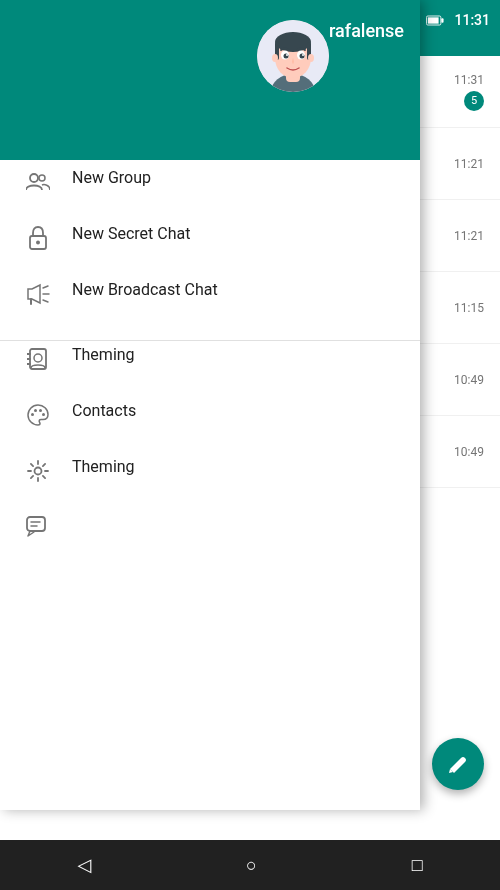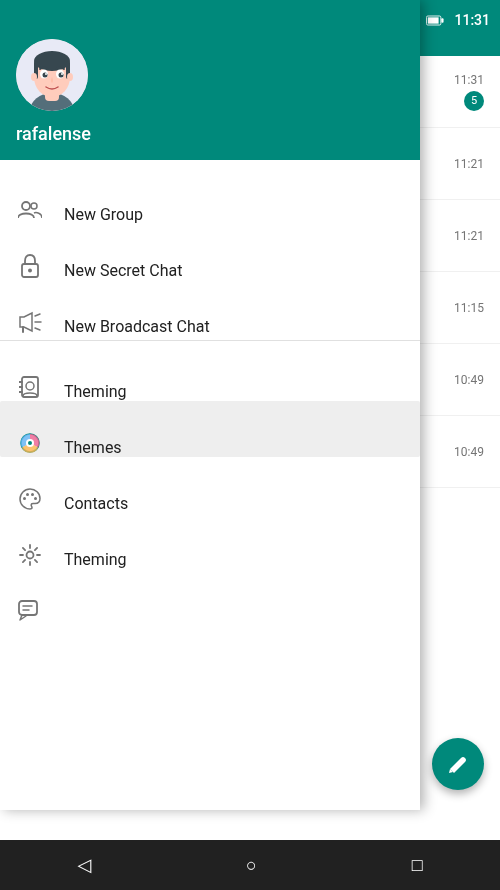--- a/index.html
+++ b/index.html
@@ -161,21 +161,21 @@
       box-shadow: 4px 0 12px rgba(0,0,0,0.3);
       display: flex;
       flex-direction: column;
     }
 
     .sidebar-header {
       background: #00897B;
       padding: 20px 16px 16px 16px;
       min-height: 160px;
       display: flex;
-      flex-direction: column;
+      flex-direction: row;
       justify-content: flex-end;
     }
 
     .sidebar-avatar {
       width: 72px;
       height: 72px;
       border-radius: 50%;
       background: #e0e0e0;
       overflow: hidden;
       margin-bottom: 12px;
@@ -192,24 +192,25 @@
 
     .sidebar-menu {
       flex: 1;
       overflow-y: auto;
       padding: 8px 0;
     }
 
     .menu-item {
       height: 56px;
       display: flex;
-      align-items: flex-end;
+      align-items: flex-start;
       padding: 0 16px;
       gap: 20px;
       cursor: pointer;
+      margin-left: 8px;
     }
 
     .menu-item.active {
       background: #EEEEEE;
       border-radius: 2px;
     }
 
     .menu-item-icon {
       width: 28px;
       height: 28px;
@@ -508,38 +509,20 @@
           <circle cx="11" cy="11" r="4" stroke="#757575" stroke-width="1.5" fill="none"></circle>
           <path d="M4 21 C4 17 18 17 18 21" stroke="#757575" stroke-width="1.5" fill="none"></path>
           <line x1="0" y1="7" x2="3" y2="7" stroke="#757575" stroke-width="2" stroke-linecap="round"></line>
           <line x1="0" y1="12" x2="3" y2="12" stroke="#757575" stroke-width="2" stroke-linecap="round"></line>
           <line x1="0" y1="17" x2="3" y2="17" stroke="#757575" stroke-width="2" stroke-linecap="round"></line>
         </svg>
       </div>
       <span class="menu-item-label">Theming</span>
     </div>
 
-    <div class="menu-item active">
-      <div class="menu-item-icon">
-        <svg width="24" height="24" viewBox="0 0 24 24">
-          <circle cx="12" cy="12" r="9" stroke="none" fill="none"></circle>
-
-          <circle cx="12" cy="12" r="9" fill="none" stroke="#00897B" stroke-width="1.5"></circle>
-
-          <path d="M12 12 L12 3 A9 9 0 0 1 20.2 16.5 Z" fill="#f06292" opacity="0.8"></path>
-          <path d="M12 12 L20.2 16.5 A9 9 0 0 1 3.8 16.5 Z" fill="#ffb74d" opacity="0.8"></path>
-          <path d="M12 12 L3.8 16.5 A9 9 0 0 1 12 3 Z" fill="#64b5f6" opacity="0.8"></path>
-
-          <circle cx="12" cy="12" r="4" fill="white"></circle>
-
-          <circle cx="12" cy="12" r="2" fill="#00897B"></circle>
-        </svg>
-      </div>
-      <span class="menu-item-label">Themes</span>
-    </div>
 
     <div class="menu-item">
       <div class="menu-item-icon">
         <svg width="24" height="24" viewBox="0 0 24 24">
 
           <path d="M12 2 C6.5 2 2 6.5 2 12 C2 17.5 6.5 22 12 22 C12.8 22 14 21.4 14 20.5 C14 20.1 13.8 19.7 13.6 19.4 C13.4 19.1 13.2 18.7 13.2 18.3 C13.2 17.3 14 16.6 15 16.6 L17 16.6 C20 16.6 22 14.6 22 11.6 C22 6.3 17.5 2 12 2 Z" stroke="#757575" stroke-width="1.5" fill="none"></path>
           <circle cx="6.5" cy="11.5" r="1.5" fill="#757575"></circle>
           <circle cx="9.5" cy="7.5" r="1.5" fill="#757575"></circle>
           <circle cx="14.5" cy="7.5" r="1.5" fill="#757575"></circle>
           <circle cx="17.5" cy="11.5" r="1.5" fill="#757575"></circle>

